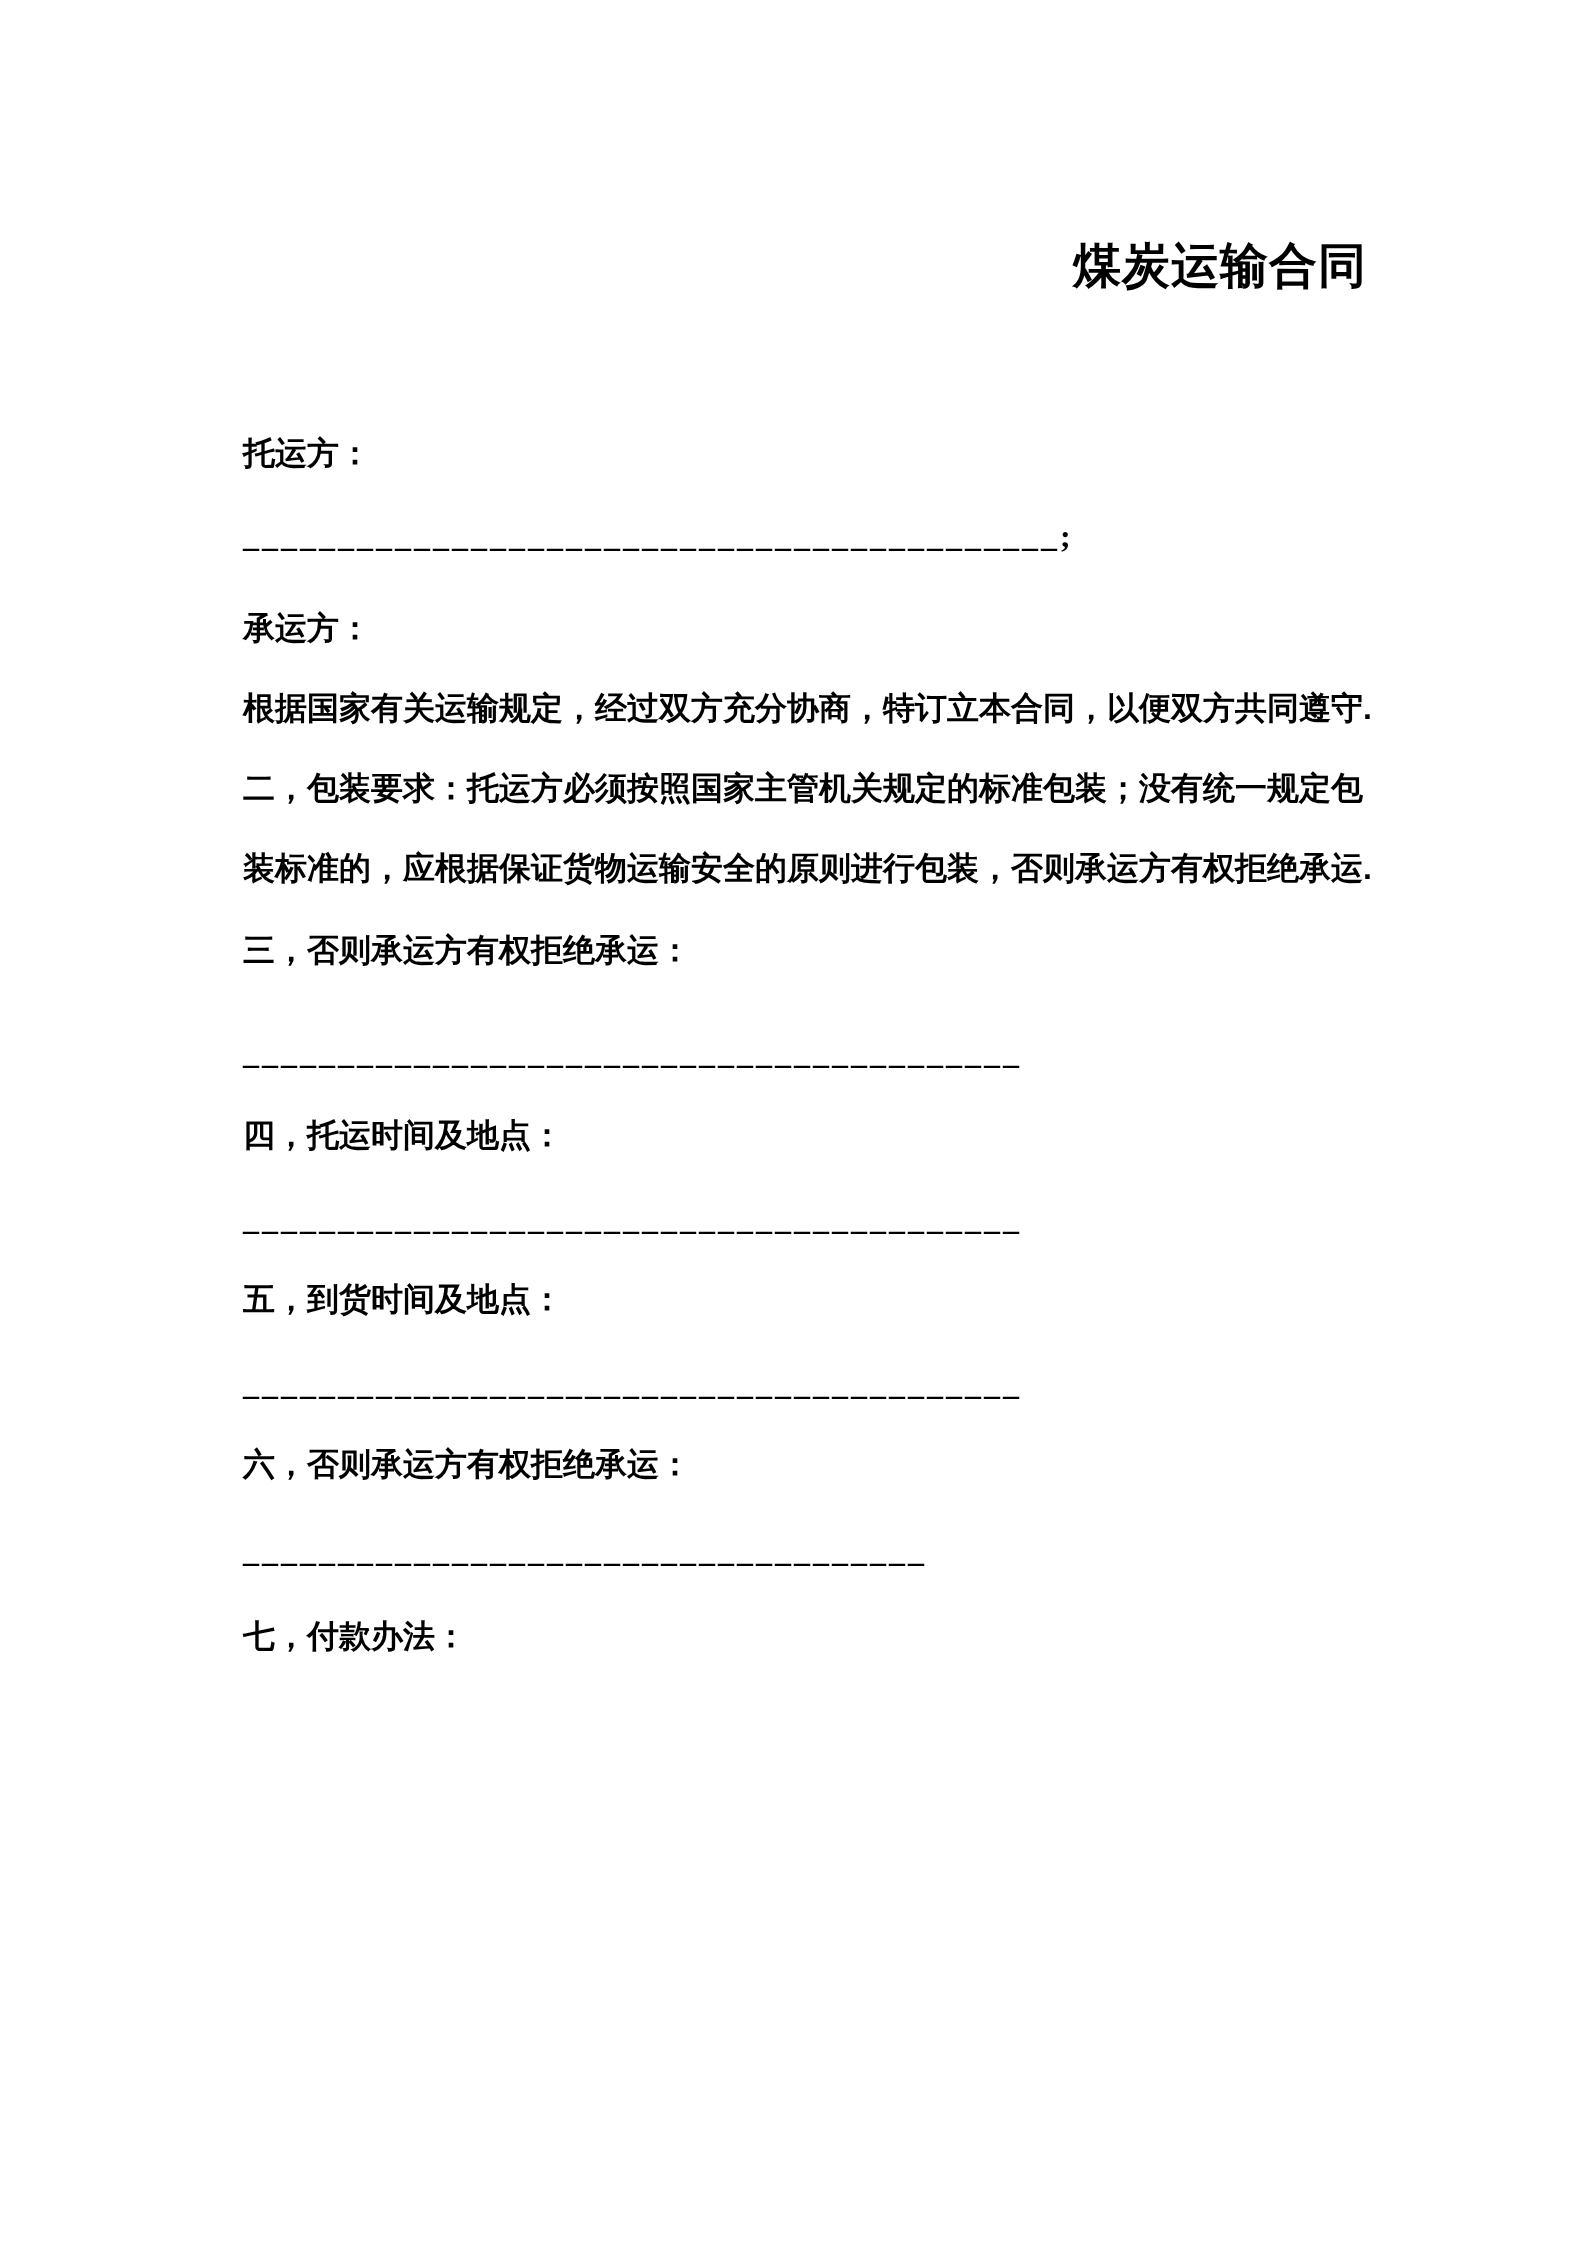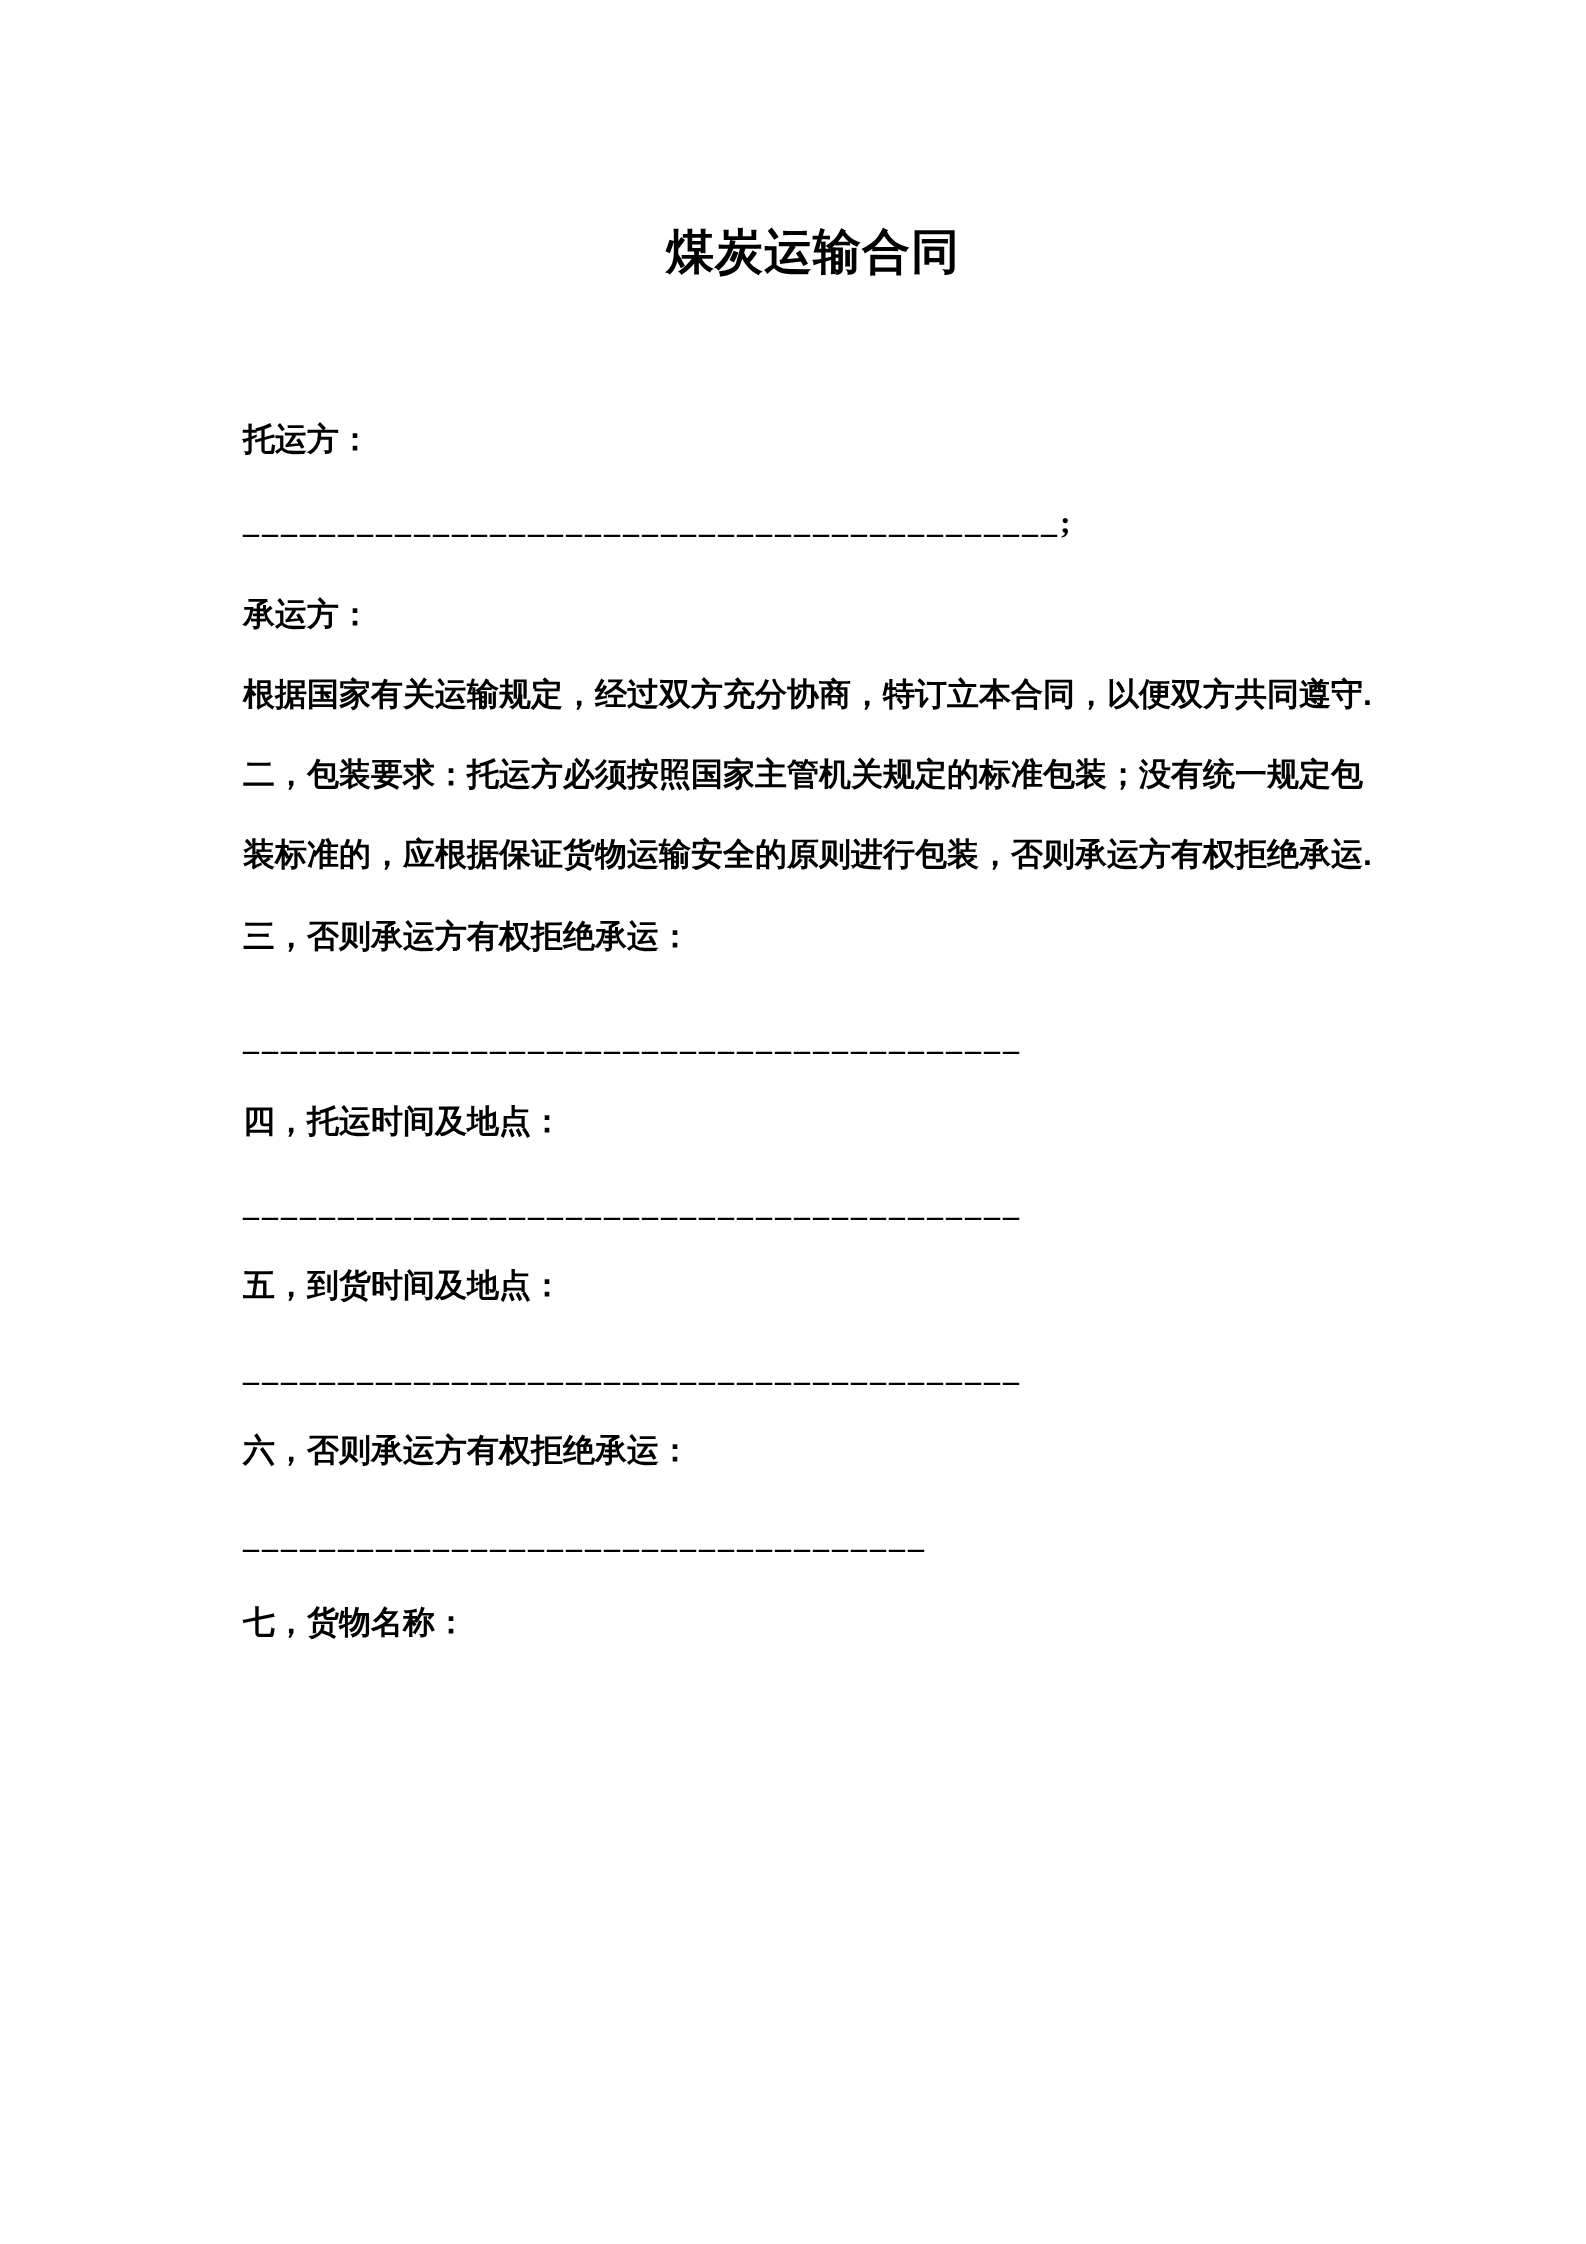--- a/index.html
+++ b/index.html
@@ -9,24 +9,24 @@
     height: 2244px;
     box-sizing: border-box;
     background: #ffffff;
     padding: 220px 203px 0 243px;
     font-family: "Liberation Sans", "DejaVu Sans", sans-serif;
     color: #000000;
     font-weight: 700;
     overflow: hidden;
   }
   .doc-title {
-    margin: 2px;
+    margin: 16px;
     font-size: 48px;
     line-height: 60px;
-    text-align: center;
+    text-align: right;
     letter-spacing: 1px;
   }
   .para {
     margin: 0;
     font-size: 32px;
     line-height: 80px;
     white-space: normal;
     word-break: break-all;
   }
   .blank {
@@ -62,14 +62,14 @@
   <p class="para blank" style="margin-top:4px">_________________________________________</p>
 
   <p class="para">五，到货时间及地点：</p>
 
   <p class="para blank" style="margin-top:5px">_________________________________________</p>
 
   <p class="para">六，否则承运方有权拒绝承运：</p>
 
   <p class="para blank" style="margin-top:7px">____________________________________</p>
 
-  <p class="para" style="margin-top:5px">七，货物名称：</p>
+  <p class="para" style="margin-top:5px">七，付款办法：</p>
 </div>
 
 </body></html>

